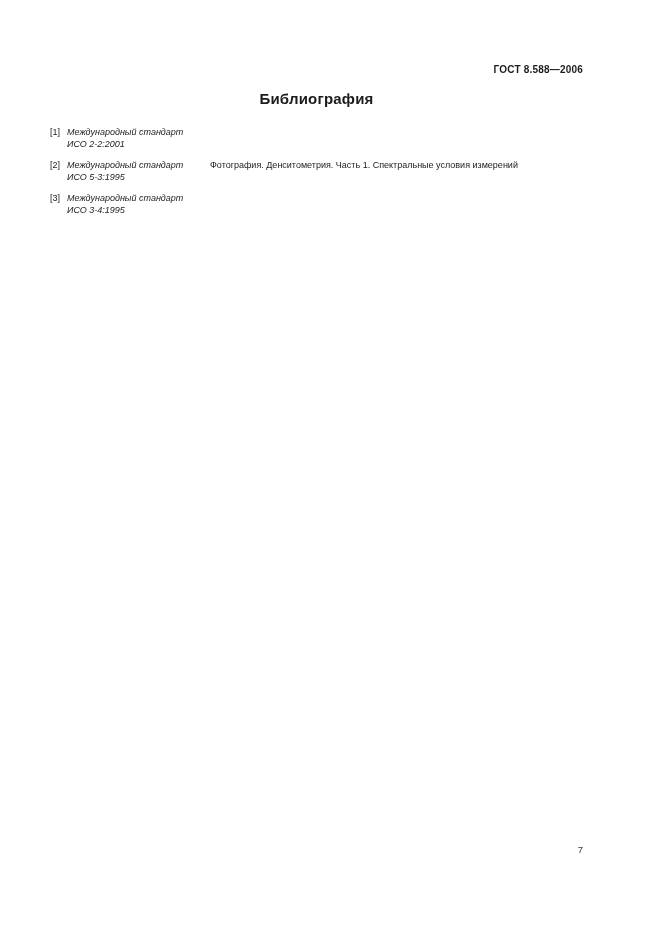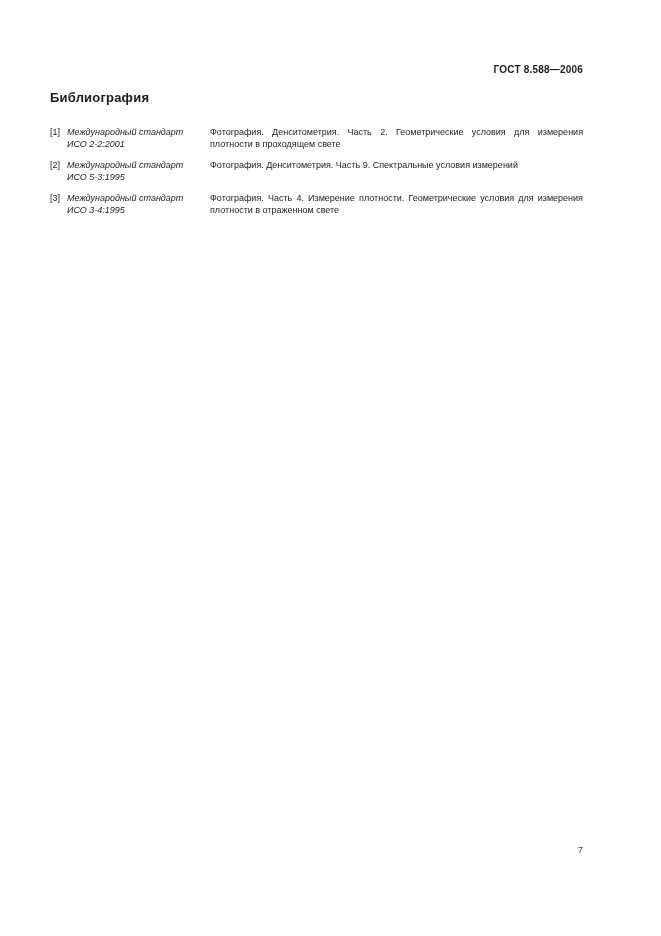--- a/index.html
+++ b/index.html
@@ -24,22 +24,22 @@
     text-align: right;
     font-size: 10px;
     font-weight: bold;
     letter-spacing: 0.2px;
   }
   .section-title {
     position: absolute;
     top: 90px;
     left: 50px;
     width: 533px;
-    text-align: left;
-    font-size: 13px;
+    text-align: center;
+    font-size: 15px;
     font-weight: bold;
     letter-spacing: 0.2px;
   }
   .bib-list {
     position: absolute;
     top: 127px;
     left: 50px;
     width: 533px;
   }
   .bib-entry {
@@ -82,38 +82,36 @@
   <div class="section-title">Библиография</div>
 
   <div class="bib-list">
 
     <div class="bib-entry">
       <span class="bib-ref">[1]</span>
       <span class="bib-source">
         <span>Международный стандарт</span><br>
         <span>ИСО 2-2:2001</span>
       </span>
-      <span class="bib-desc">Фотография. Денситометрия. Часть 2. Геометрические условия для измерения плотности в проходящем свете</span>
     </div>
 
     <div class="bib-entry">
       <span class="bib-ref">[2]</span>
       <span class="bib-source">
         <span>Международный стандарт</span><br>
         <span>ИСО 5-3:1995</span>
       </span>
-      <span class="bib-desc">Фотография. Денситометрия. Часть 9. Спектральные условия измерений</span>
+      <span class="bib-desc">Фотография. Денситометрия. Часть 1. Спектральные условия измерений</span>
     </div>
 
     <div class="bib-entry">
       <span class="bib-ref">[3]</span>
       <span class="bib-source">
         <span>Международный стандарт</span><br>
         <span>ИСО 3-4:1995</span>
       </span>
-      <span class="bib-desc">Фотография. Часть 4. Измерение плотности. Геометрические условия для измерения плотности в отраженном свете</span>
     </div>
 
   </div>
 
   <div class="page-number">7</div>
 
 </div>
 
 </body></html>

